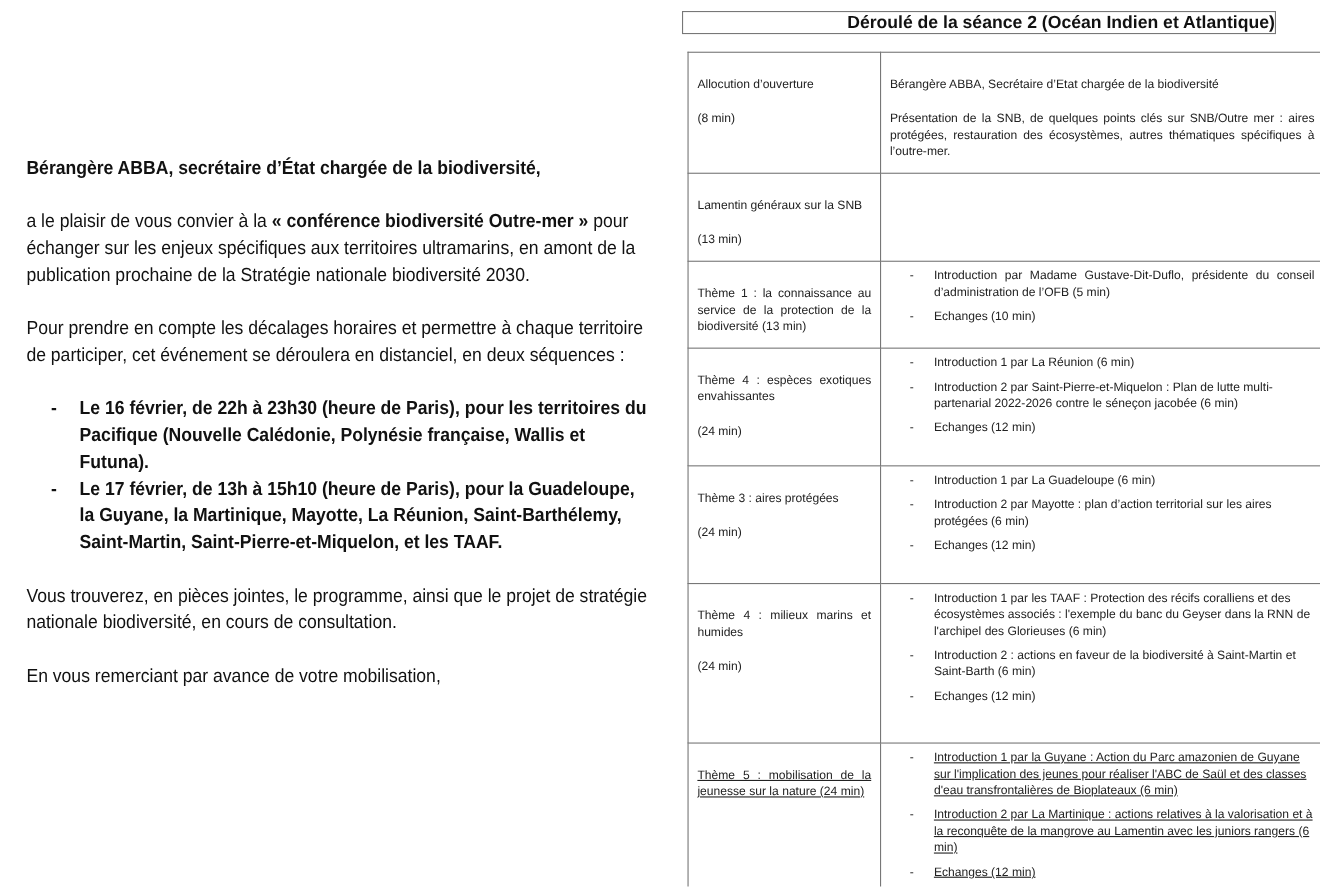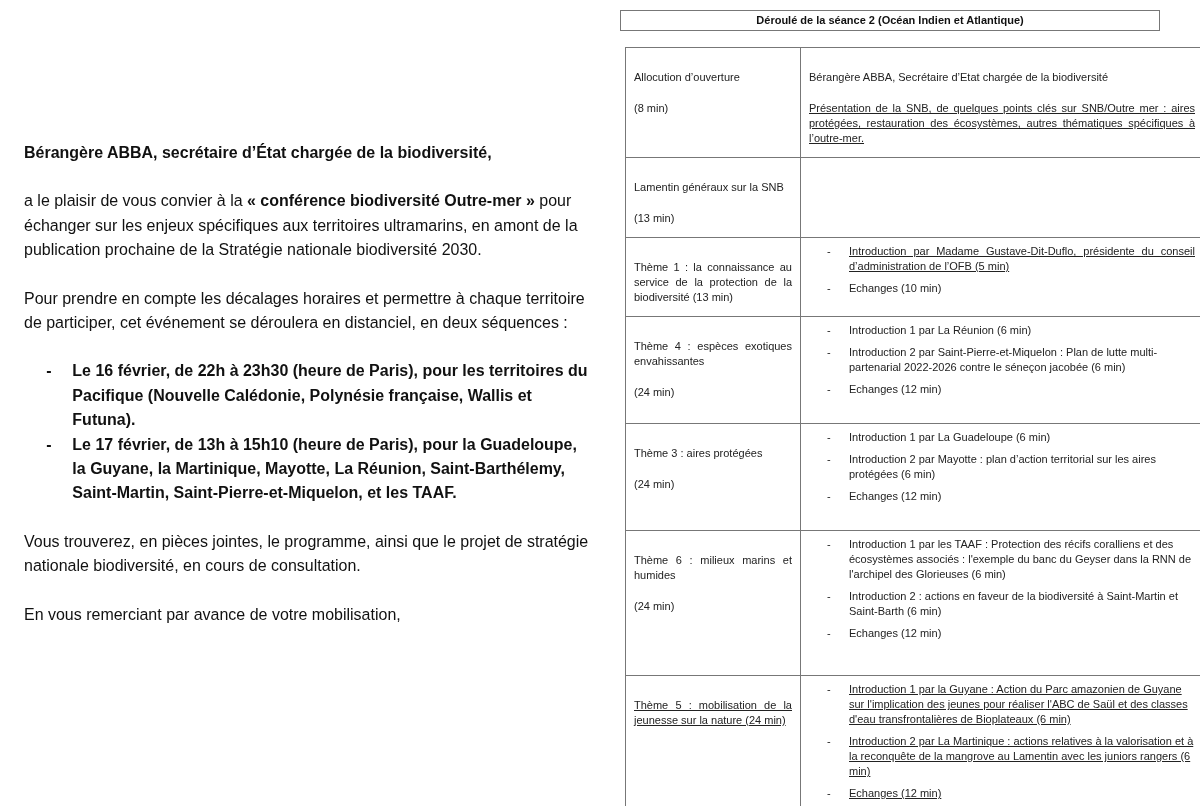--- a/index.html
+++ b/index.html
@@ -17,34 +17,34 @@
   .letter b { font-weight: bold; }
   .letter ul { list-style: none; margin: 0; padding: 0; }
   .letter li { position: relative; padding-left: 52px; font-weight: bold; }
   .letter li .dash { position: absolute; left: 24px; top: 0; }
   .letter li .txt { display: inline; }
 
   
   .prog { position: absolute; left: 0; top: 0; font-family: "Liberation Sans", sans-serif; }
   .header-box {
     position: absolute; left: 620px; top: 10px; width: 538px; height: 19px;
-    border: 1px solid #777; text-align: center; font-weight: bold; font-size: 11px; line-height: 19px; color: #111;
+    border: 1px solid #777; text-align: right; font-weight: bold; font-size: 16px; line-height: 19px; color: #111;
   }
   table.sched {
     position: absolute; left: 625px; top: 47px; width: 568px;
     border-collapse: collapse; font-size: 11px; color: #222; table-layout: fixed;
   }
   table.sched td { border: 1px solid #777; vertical-align: top; padding: 6px 8px 4px 8px; line-height: 15px; }
   table.sched td.c1 { width: 158px; text-align: justify; }
   table.sched td.c2 { width: 386px; }
   .c1 p, .c2 p { margin: 16px 0 7px 0; }
   .c2 ul { list-style: none; margin: 0; padding: 0; }
   .c2 li { position: relative; padding-left: 40px; margin-bottom: 7px; }
   .c2 li .dash { position: absolute; left: 18px; top: 0; }
-  .justify { text-align: justify; text-decoration: underline; }
+  .justify { text-align: justify; }
   tr.r1 td { height: 88px; }
   tr.r2 td { height: 34px; }
   tr.r3 td { height: 60px; }
   tr.r4 td { height: 96px; }
   tr.r5 td { height: 96px; }
   tr.r6 td { height: 134px; }
   tr.r7 td { height: 150px; text-decoration: underline; }
   tr.r8 td { height: 14px; padding-top: 3px; padding-bottom: 1px; }
 </style>
 </head>
@@ -120,21 +120,21 @@
           <td class="c2">
             <ul>
               <li><span class="dash">-</span><span>Introduction 1 par La Guadeloupe (6 min)</span></li>
               <li><span class="dash">-</span><span>Introduction 2 par Mayotte : plan d’action territorial sur les aires protégées (6 min)</span></li>
               <li><span class="dash">-</span><span>Echanges (12 min)</span></li>
             </ul>
           </td>
         </tr>
         <tr class="r6">
           <td class="c1">
-            <p>Thème 6 : milieux marins et humides</p>
+            <p>Thème 4 : milieux marins et humides</p>
             <p>(24 min)</p>
           </td>
           <td class="c2">
             <ul>
               <li><span class="dash">-</span><span>Introduction 1 par les TAAF : Protection des récifs coralliens et des écosystèmes associés : l'exemple du banc du Geyser dans la RNN de l'archipel des Glorieuses (6 min)</span></li>
               <li><span class="dash">-</span><span>Introduction 2 : actions en faveur de la biodiversité à Saint-Martin et  Saint-Barth (6 min)</span></li>
               <li><span class="dash">-</span><span>Echanges (12 min)</span></li>
             </ul>
           </td>
         </tr>

